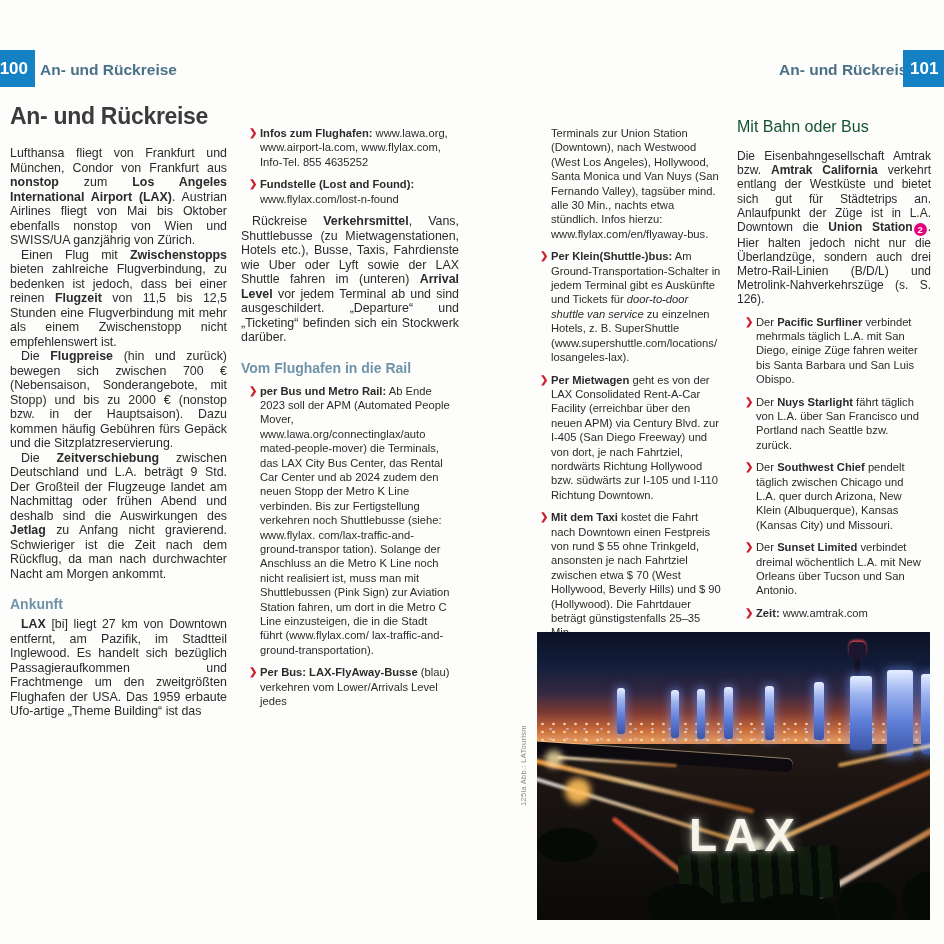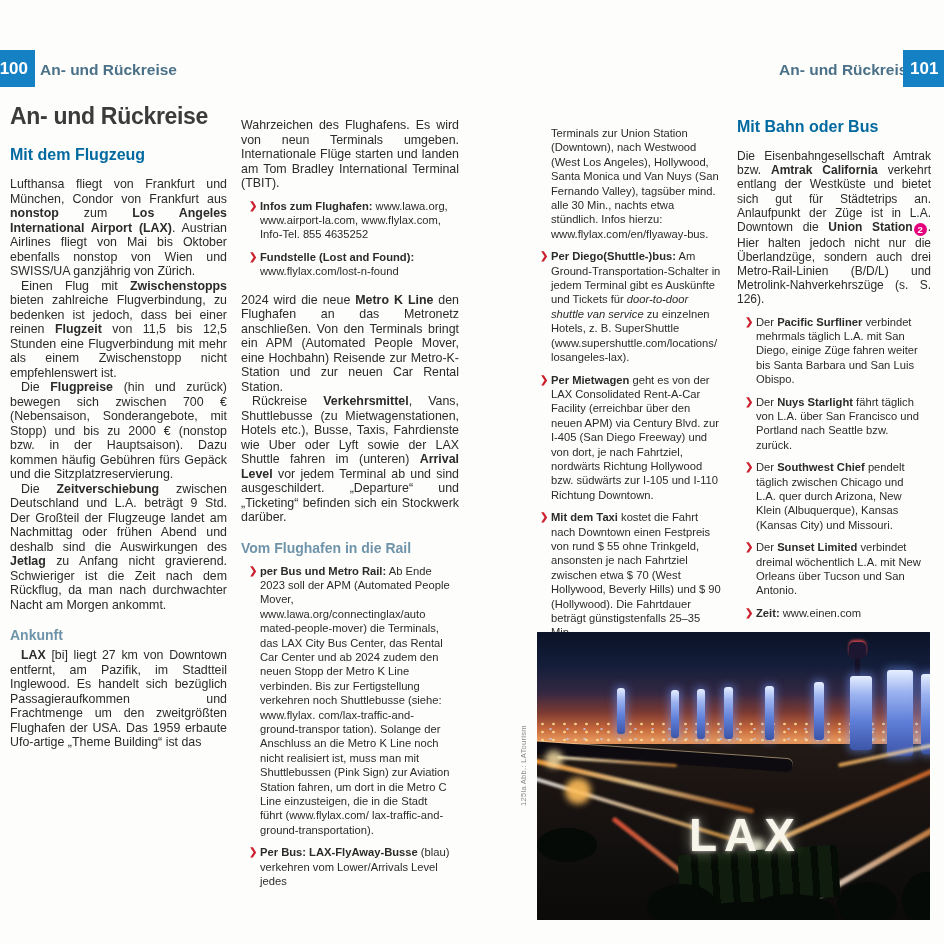--- a/index.html
+++ b/index.html
@@ -13,21 +13,21 @@
   .hdr-title{position:absolute;top:61px;font-weight:bold;font-size:15.5px;color:#4b7189;}
   .hdr-title-left{left:40px;}
   .hdr-title-right{right:28px;}
   
   .col{position:absolute;text-align:justify;}
   .col1{left:10px;top:103px;width:217px;}
   .col2{left:241px;top:118px;width:218px;}
   .col3{left:532px;top:118px;width:197px;}
   .col4{left:737px;top:118px;width:194px;}
   .h1{font-size:23px;font-weight:bold;color:#3b3b3b;letter-spacing:-0.3px;text-align:left;margin:0 0 16px 0;}
-  .h2{font-size:16px;font-weight:bold;color:#0369a1;text-align:left;margin:0 0 13px 0;}
+  .h2{font-size:16px;font-weight:normal;color:#14532d;text-align:left;margin:0 0 13px 0;}
   .h3{font-size:14px;font-weight:bold;color:#6f94aa;text-align:left;margin:15px 0 5px 0;}
   .para{font-size:12.4px;line-height:14.5px;margin:0;}
   .col4 .para{font-size:12px;line-height:14.2px;}
   .para.indent{text-indent:11px;}
   .para.gap{margin-top:14px;}
   .bullet,.bullet-cont{position:relative;font-size:11.2px;line-height:14.4px;text-align:left;
           padding-left:11px;margin:8px;}
   .bullet-arrow{position:absolute;left:0;top:0;color:#cc1f2e;font-weight:bold;font-size:10px;line-height:14.4px;}
   .marker{display:inline-block;width:13px;height:13px;border-radius:50%;background:#e5007d;color:#fff;
           font-size:9.5px;line-height:13px;text-align:center;font-weight:bold;vertical-align:-1.5px;
@@ -70,52 +70,49 @@
 <body>
 
 <div class="page">
   <div class="hdr-box hdr-box-left">100</div>
   <div class="hdr-title hdr-title-left">An- und Rückreise</div>
   <div class="hdr-title hdr-title-right">An- und Rückreise</div>
   <div class="hdr-box hdr-box-right">101</div>
 
   <div class="col col1">
       <div class="h1"><span>An- und Rückreise</span></div>
-      <div class="h2"><span>Mit dem Flugzeug</span></div>
       <div class="para"><span>Lufthansa fliegt von Frankfurt und München, Condor von Frankfurt aus </span><b>nonstop</b><span> zum </span><b>Los Angeles International Airport (LAX)</b><span>. Austrian Airlines fliegt von Mai bis Oktober ebenfalls nonstop von Wien und SWISS/UA ganzjährig von Zürich.</span></div>
       <div class="para indent"><span>Einen Flug mit </span><b>Zwischenstopps</b><span> bieten zahlreiche Flugverbindung, zu bedenken ist jedoch, dass bei einer reinen </span><b>Flugzeit</b><span> von 11,5 bis 12,5 Stunden eine Flugverbindung mit mehr als einem Zwischenstopp nicht empfehlenswert ist.</span></div>
       <div class="para indent"><span>Die </span><b>Flugpreise</b><span> (hin und zurück) bewegen sich zwischen 700 € (Nebensaison, Sonderangebote, mit Stopp) und bis zu 2000 € (nonstop bzw. in der Hauptsaison). Dazu kommen häufig Gebühren fürs Gepäck und die Sitzplatzreservierung.</span></div>
       <div class="para indent"><span>Die </span><b>Zeitverschiebung</b><span> zwischen Deutschland und L.A. beträgt 9 Std. Der Großteil der Flugzeuge landet am Nachmittag oder frühen Abend und deshalb sind die Auswirkungen des </span><b>Jetlag</b><span> zu Anfang nicht gravierend. Schwieriger ist die Zeit nach dem Rückflug, da man nach durchwachter Nacht am Morgen ankommt.</span></div>
       <div class="h3"><span>Ankunft</span></div>
       <div class="para indent"><b>LAX</b><span> [bi] liegt 27 km von Downtown entfernt, am Pazifik, im Stadtteil Inglewood. Es handelt sich bezüglich Passagieraufkommen und Frachtmenge um den zweitgrößten Flughafen der USA. Das 1959 erbaute Ufo-artige „Theme Building“ ist das</span></div>
     </div>
   <div class="col col2">
-      <div class="para"><span>Wahrzeichen des Flughafens. Es wird von neun Terminals umgeben. Internationale Flüge starten und landen am Tom Bradley International Terminal (TBIT).</span></div>
       <div class="bullet"><span class="bullet-arrow">❯</span><b>Infos zum Flughafen:</b><span> www.lawa.org, www.airport-la.com, www.flylax.com, Info-Tel. 855 4635252</span></div>
       <div class="bullet"><span class="bullet-arrow">❯</span><b>Fundstelle (Lost and Found):</b><span> www.flylax.com/lost-n-found</span></div>
-      <div class="para gap"><span>2024 wird die neue </span><b>Metro K Line</b><span> den Flughafen an das Metronetz anschließen. Von den Terminals bringt ein APM (Automated People Mover, eine Hochbahn) Reisende zur Metro-K-Station und zur neuen Car Rental Station.</span></div>
       <div class="para indent"><span>Rückreise </span><b>Verkehrsmittel</b><span>, Vans, Shuttlebusse (zu Mietwagenstationen, Hotels etc.), Busse, Taxis, Fahrdienste wie Uber oder Lyft sowie der LAX Shuttle fahren im (unteren) </span><b>Arrival Level</b><span> vor jedem Terminal ab und sind ausgeschildert. „Departure“ und „Ticketing“ befinden sich ein Stockwerk darüber.</span></div>
       <div class="h3"><span>Vom Flughafen in die Rail</span></div>
       <div class="bullet"><span class="bullet-arrow">❯</span><b>per Bus und Metro Rail:</b><span> Ab Ende 2023 soll der APM (Automated People Mover, www.lawa.org/connectinglax/auto mated-people-mover) die Terminals, das LAX City Bus Center, das Rental Car Center und ab 2024 zudem den neuen Stopp der Metro K Line verbinden. Bis zur Fertigstellung verkehren noch Shuttlebusse (siehe: www.flylax. com/lax-traffic-and-ground-transpor tation). Solange der Anschluss an die Metro K Line noch nicht realisiert ist, muss man mit Shuttlebussen (Pink Sign) zur Aviation Station fahren, um dort in die Metro C Line einzusteigen, die in die Stadt führt (www.flylax.com/ lax-traffic-and-ground-transportation).</span></div>
       <div class="bullet"><span class="bullet-arrow">❯</span><b>Per Bus: LAX-FlyAway-Busse</b><span> (blau) verkehren vom Lower/Arrivals Level jedes</span></div>
     </div>
   <div class="col col3">
       <div class="bullet-cont"><span>Terminals zur Union Station (Downtown), nach Westwood (West Los Angeles), Hollywood, Santa Monica und Van Nuys (San Fernando Valley), tagsüber mind. alle 30 Min., nachts etwa stündlich. Infos hierzu: www.flylax.com/en/flyaway-bus.</span></div>
-      <div class="bullet"><span class="bullet-arrow">❯</span><b>Per Diego(Shuttle-)bus:</b><span> Am Ground-Transportation-Schalter in jedem Terminal gibt es Auskünfte und Tickets für </span><i>door-to-door shuttle van service</i><span> zu einzelnen Hotels, z. B. SuperShuttle (www.supershuttle.com/locations/ losangeles-lax).</span></div>
+      <div class="bullet"><span class="bullet-arrow">❯</span><b>Per Klein(Shuttle-)bus:</b><span> Am Ground-Transportation-Schalter in jedem Terminal gibt es Auskünfte und Tickets für </span><i>door-to-door shuttle van service</i><span> zu einzelnen Hotels, z. B. SuperShuttle (www.supershuttle.com/locations/ losangeles-lax).</span></div>
       <div class="bullet"><span class="bullet-arrow">❯</span><b>Per Mietwagen</b><span> geht es von der LAX Consolidated Rent-A-Car Facility (erreichbar über den neuen APM) via Century Blvd. zur I-405 (San Diego Freeway) und von dort, je nach Fahrtziel, nordwärts Richtung Hollywood bzw. südwärts zur I-105 und I-110 Richtung Downtown.</span></div>
       <div class="bullet"><span class="bullet-arrow">❯</span><b>Mit dem Taxi</b><span> kostet die Fahrt nach Downtown einen Festpreis von rund $ 55 ohne Trinkgeld, ansonsten je nach Fahrtziel zwischen etwa $ 70 (West Hollywood, Beverly Hills) und $ 90 (Hollywood). Die Fahrtdauer beträgt günstigstenfalls 25–35 Min.</span></div>
     </div>
   <div class="col col4">
       <div class="h2"><span>Mit Bahn oder Bus</span></div>
       <div class="para"><span>Die Eisenbahngesellschaft Amtrak bzw. </span><b>Amtrak California</b><span> verkehrt entlang der Westküste und bietet sich gut für Städtetrips an. Anlaufpunkt der Züge ist in L.A. Downtown die </span><b>Union Station</b><span class="marker">2</span><span>. Hier halten jedoch nicht nur die Überlandzüge, sondern auch drei Metro-Rail-Linien (B/D/L) und Metrolink-Nahverkehrszüge (s. S. 126).</span></div>
       <div class="bullet"><span class="bullet-arrow">❯</span><span>Der </span><b>Pacific Surfliner</b><span> verbindet mehrmals täglich L.A. mit San Diego, einige Züge fahren weiter bis Santa Barbara und San Luis Obispo.</span></div>
       <div class="bullet"><span class="bullet-arrow">❯</span><span>Der </span><b>Nuys Starlight</b><span> fährt täglich von L.A. über San Francisco und Portland nach Seattle bzw. zurück.</span></div>
       <div class="bullet"><span class="bullet-arrow">❯</span><span>Der </span><b>Southwest Chief</b><span> pendelt täglich zwischen Chicago und L.A. quer durch Arizona, New Klein (Albuquerque), Kansas (Kansas City) und Missouri.</span></div>
       <div class="bullet"><span class="bullet-arrow">❯</span><span>Der </span><b>Sunset Limited</b><span> verbindet dreimal wöchentlich L.A. mit New Orleans über Tucson und San Antonio.</span></div>
-      <div class="bullet"><span class="bullet-arrow">❯</span><b>Zeit:</b><span> www.einen.com</span></div>
+      <div class="bullet"><span class="bullet-arrow">❯</span><b>Zeit:</b><span> www.amtrak.com</span></div>
     </div>
 
   <div class="photo-credit">125la Abb.: LATourism</div>
 
   <div class="photo">
     <div class="sky"></div>
     <div class="citylights"></div>
     <div class="ground"></div>
     <div class="guideway"></div>
     <div class="tower"></div>

